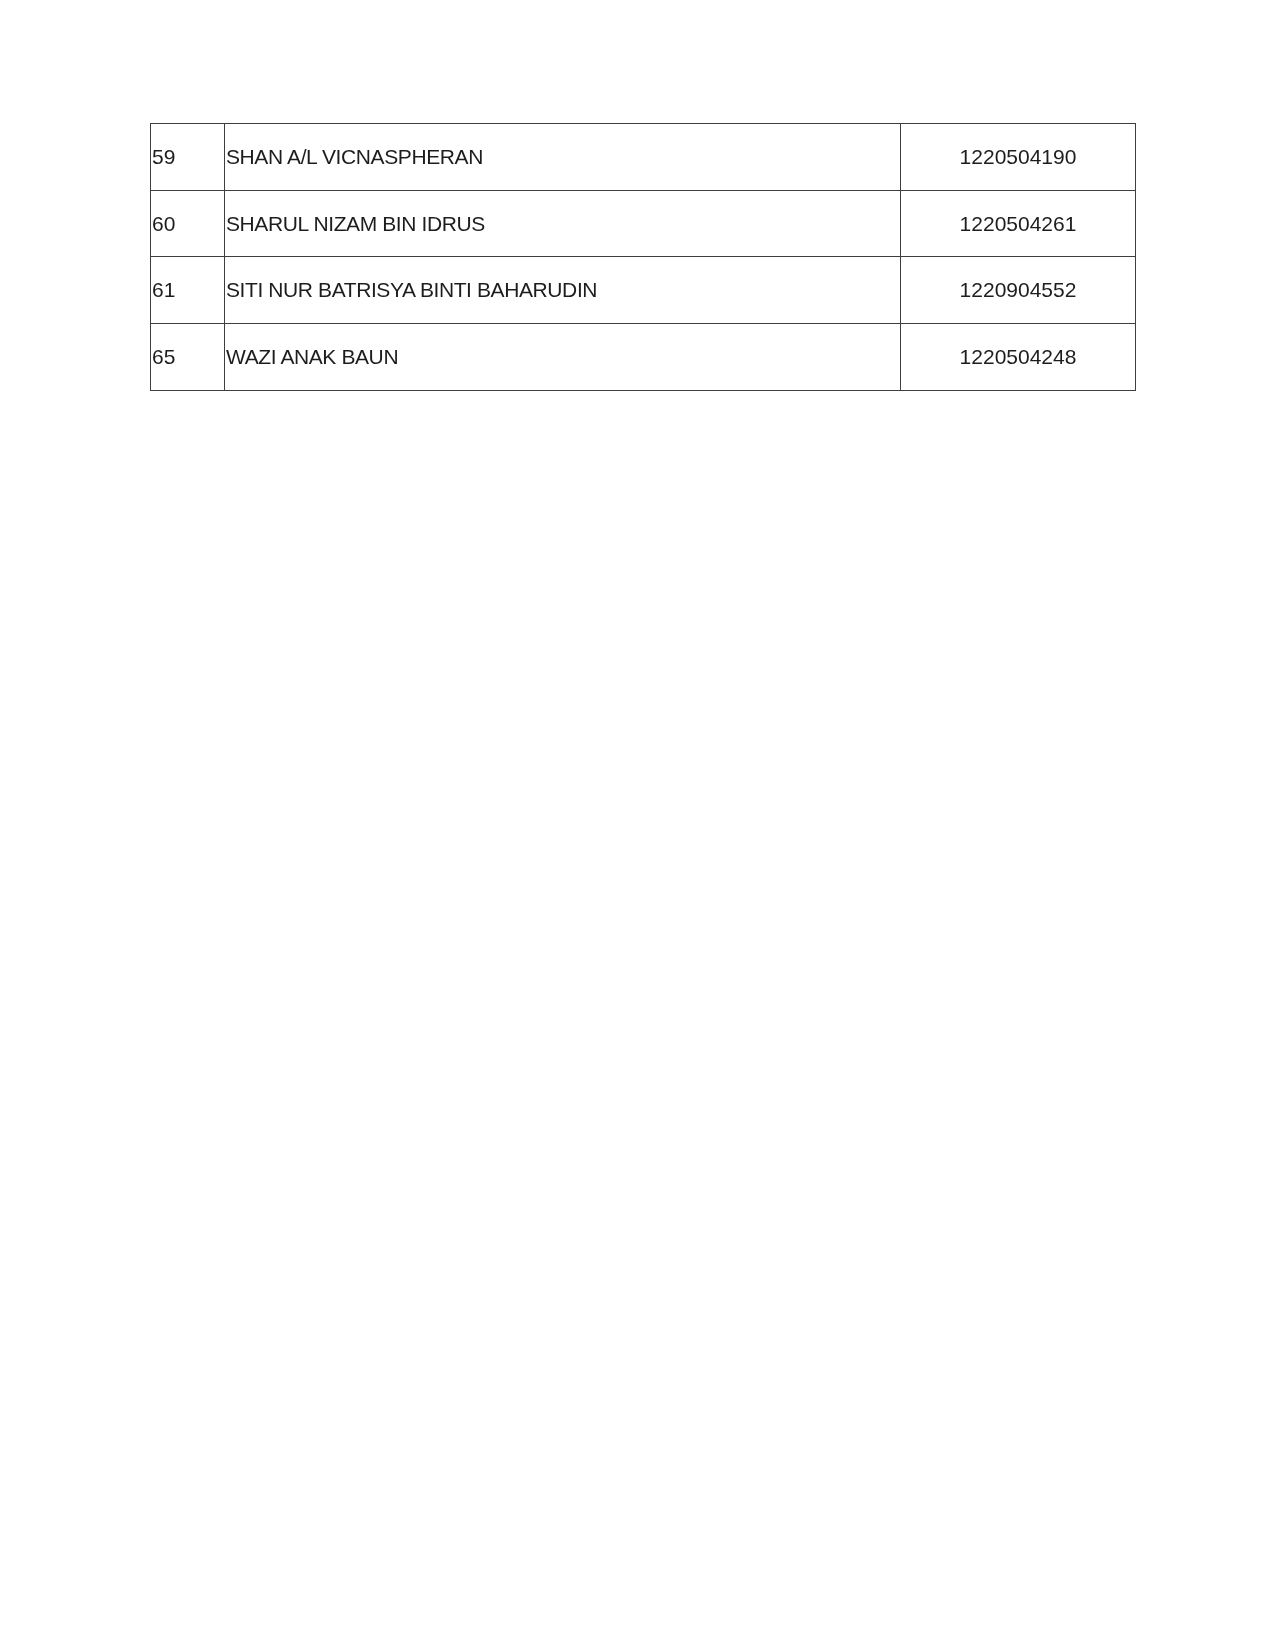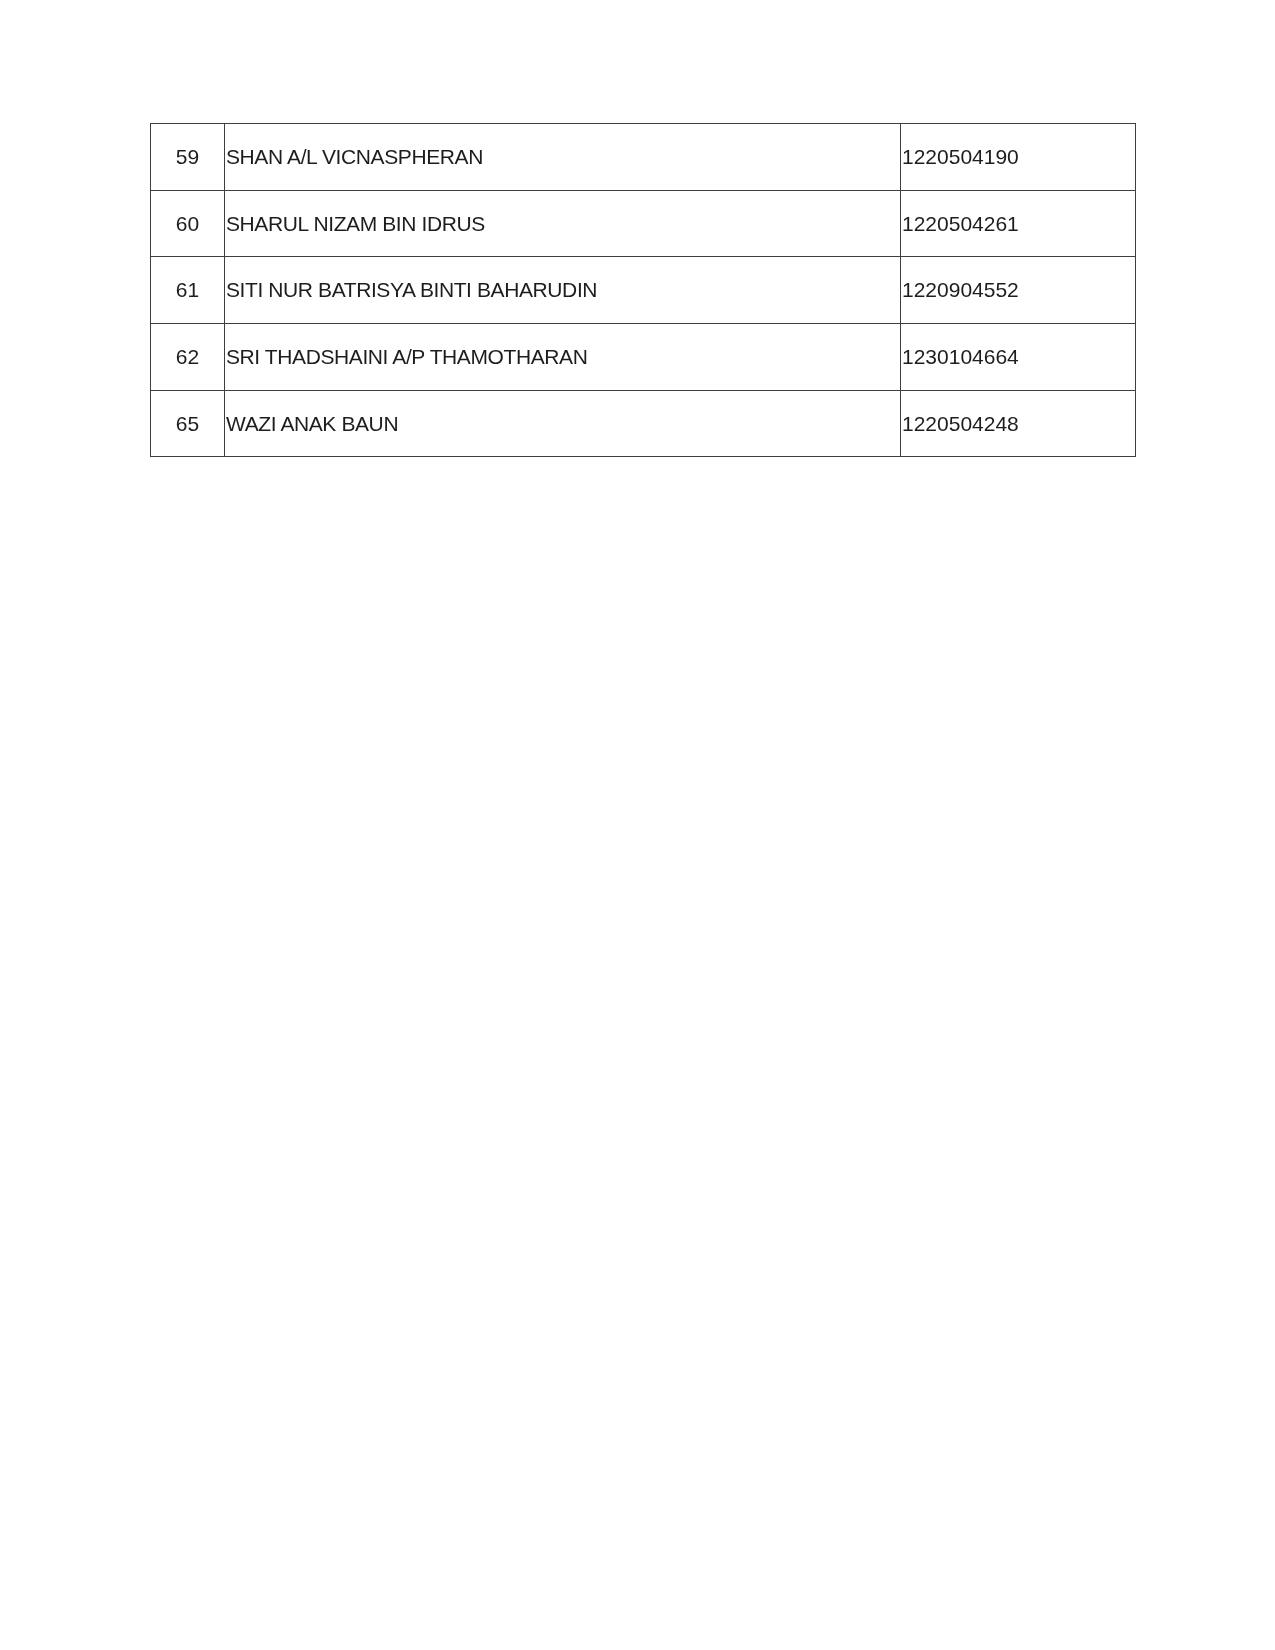--- a/index.html
+++ b/index.html
@@ -29,28 +29,27 @@
   table.roster td {
     border: 1px solid #3e3e3e;
     height: 63.7px;
     font-size: 21px;
     color: #1d1d1d;
     vertical-align: middle;
     overflow: hidden;
     white-space: nowrap;
   }
   td.cell-no {
-    text-align: center;
   }
   td.cell-name {
     text-align: left;
     letter-spacing: -0.4px;
   }
   td.cell-id {
-    text-align: left;
+    text-align: center;
   }
 </style>
 </head>
 <body>
 
 <div class="page">
   <table class="roster">
     <colgroup>
       <col class="c-no">
       <col class="c-name">
@@ -66,24 +65,19 @@
         <td class="cell-no">60</td>
         <td class="cell-name">SHARUL NIZAM BIN IDRUS</td>
         <td class="cell-id">1220504261</td>
       </tr>
       <tr>
         <td class="cell-no">61</td>
         <td class="cell-name">SITI NUR BATRISYA BINTI BAHARUDIN</td>
         <td class="cell-id">1220904552</td>
       </tr>
       <tr>
-        <td class="cell-no">62</td>
-        <td class="cell-name">SRI THADSHAINI A/P THAMOTHARAN</td>
-        <td class="cell-id">1230104664</td>
-      </tr>
-      <tr>
         <td class="cell-no">65</td>
         <td class="cell-name">WAZI ANAK BAUN</td>
         <td class="cell-id">1220504248</td>
       </tr>
     </tbody>
   </table>
 </div>
 
 </body></html>

